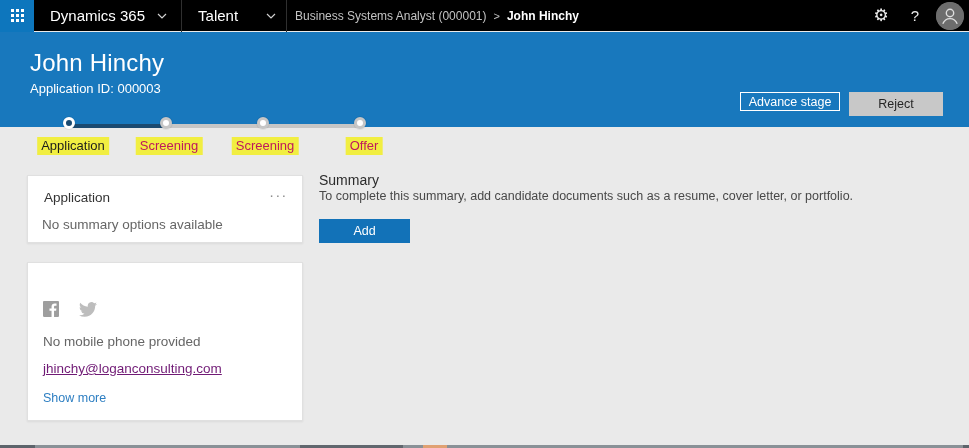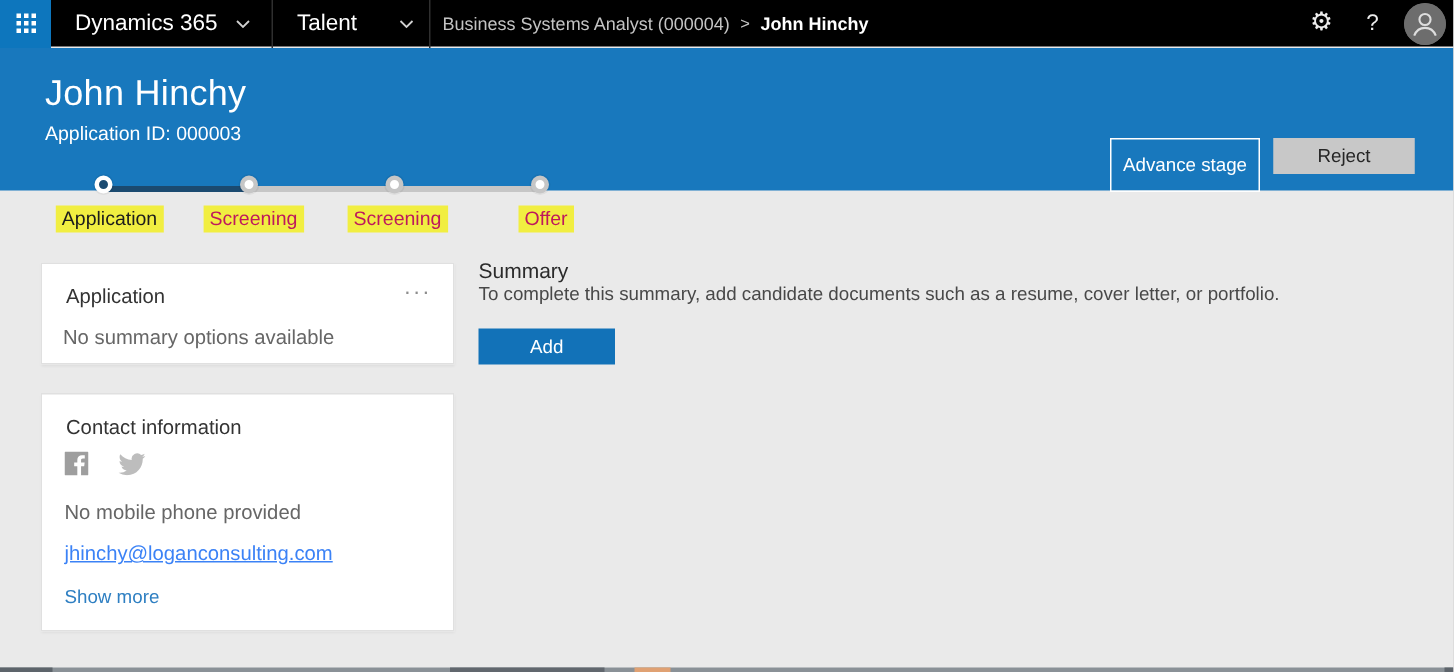--- a/index.html
+++ b/index.html
@@ -52,21 +52,21 @@
     position:absolute; top:32px; left:0; width:100%; height:95px;
     background:#1878bd;
   }
   .ph-title {
     position:absolute; left:30px; top:17px;
     font-size:24px; font-weight:300; color:#fff; letter-spacing:.2px;
   }
   .ph-subtitle { position:absolute; left:30px; top:49px; font-size:13px; color:#fff; }
   .btn { font-family:inherit; font-size:12.5px; cursor:pointer; }
   .btn-advance {
-    position:absolute; left:740px; top:60px; width:100px; height:36px;
+    position:absolute; left:740px; top:60px; width:100px; height:19px;
     background:transparent; border:1px solid #fff; color:#fff;
   }
   .btn-reject {
     position:absolute; left:849px; top:60px; width:94px; height:24px;
     background:#c8c8c8; border:1px solid #c8c8c8; color:#262626;
   }
 
   
   .track-gray { position:absolute; left:72px; top:124px; width:291px; height:4px; background:#c6c6c6; }
   .track-done { position:absolute; left:72px; top:124px; width:97px; height:4px; background:#1b4a70; }
@@ -94,21 +94,21 @@
   .card-menu {
     position:absolute; right:14px; top:8px; color:#8d8d8d; font-size:15px;
     letter-spacing:2px; cursor:pointer; line-height:1;
   }
   .card-app-body { position:absolute; left:14px; top:41px; font-size:13.5px; color:#666; }
   .social-row { position:absolute; left:15px; top:38px; display:flex; gap:20px; align-items:center; }
   .social-btn { cursor:pointer; display:inline-flex; }
   .contact-phone { position:absolute; left:15px; top:71px; font-size:13.5px; color:#666; }
   .contact-email {
     position:absolute; left:15px; top:98px; font-size:13.5px;
-    color:#3b82f6; text-decoration:underline; cursor:pointer;
+    color:#701a75; text-decoration:underline; cursor:pointer;
   }
   .show-more { position:absolute; left:15px; top:128px; font-size:12.5px; color:#2e7fc2; cursor:pointer; }
 
   
   .summary-title { position:absolute; left:319px; top:172px; font-size:14px; color:#2b2b2b; }
   .summary-desc { position:absolute; left:319px; top:189px; font-size:12.5px; color:#484848; width:620px; }
   .btn-add {
     position:absolute; left:319px; top:219px; width:91px; height:24px;
     background:#1272b8; border:none; color:#fff; font-size:12.5px; cursor:pointer;
   }
@@ -152,21 +152,21 @@
     <div class="tb-item module">
       <span>Talent</span>
       <span class="chev">
         <svg width="10" height="6" viewBox="0 0 10 6">
             <path d="M1 1 L5 5 L9 1" stroke="#d0d0d0" stroke-width="1.2" fill="none"></path>
           </svg>
       </span>
     </div>
     <div class="tb-sep"></div>
     <nav class="breadcrumb">
-      <span class="parent">Business Systems Analyst (000004)</span>
+      <span class="parent">Business Systems Analyst (000001)</span>
       <span class="bc-sep">&gt;</span>
       <span class="current">John Hinchy</span>
     </nav>
     <div class="tb-right">
       <div class="tb-icon-btn">
         <span class="gear-glyph">⚙</span>
       </div>
       <div class="tb-icon-btn">
         <span>?</span>
       </div>
@@ -200,21 +200,20 @@
   <div class="stage-label" style="left:265px;">Screening</div>
   <div class="stage-label" style="left:364px;text-align:center;">Offer</div>
 
   <section class="card card-app">
     <div class="card-title">Application</div>
     <div class="card-menu">...</div>
     <div class="card-app-body">No summary options available</div>
   </section>
 
   <section class="card card-contact">
-    <div class="card-title">Contact information</div>
     <div class="social-row">
       <span class="social-btn">
         <svg width="16" height="16" viewBox="0 0 24 24">
           <path fill="#9e9e9e" d="M22.675 0H1.325C.593 0 0 .593 0 1.325v21.351C0 23.407.593 24 1.325 24H12.82v-9.294H9.692v-3.622h3.128V8.413c0-3.1 1.893-4.788 4.659-4.788 1.325 0 2.463.099 2.795.143v3.24l-1.918.001c-1.504 0-1.795.715-1.795 1.763v2.313h3.587l-.467 3.622h-3.12V24h6.116c.73 0 1.323-.593 1.323-1.325V1.325C24 .593 23.407 0 22.675 0z"></path>
         </svg>
       </span>
       <span class="social-btn">
         <svg width="18" height="15" viewBox="0 0 24 20">
           <path fill="#bdbdbd" d="M23.953 2.57a10 10 0 01-2.825.775A4.958 4.958 0 0023.29.622c-.951.555-2.005.959-3.127 1.184A4.92 4.92 0 0011.78 6.288C7.69 6.095 4.067 4.13 1.64 1.162a4.822 4.822 0 00-.666 2.475c0 1.71.87 3.213 2.188 4.096a4.904 4.904 0 01-2.228-.616v.06a4.923 4.923 0 003.946 4.827 4.996 4.996 0 01-2.212.085 4.936 4.936 0 004.604 3.417A9.867 9.867 0 011.17 17.611c-.39 0-.779-.023-1.17-.067a13.995 13.995 0 007.557 2.209c9.053 0 13.998-7.496 13.998-13.985 0-.21 0-.42-.015-.63a9.935 9.935 0 002.413-2.568z"></path>
         </svg>

